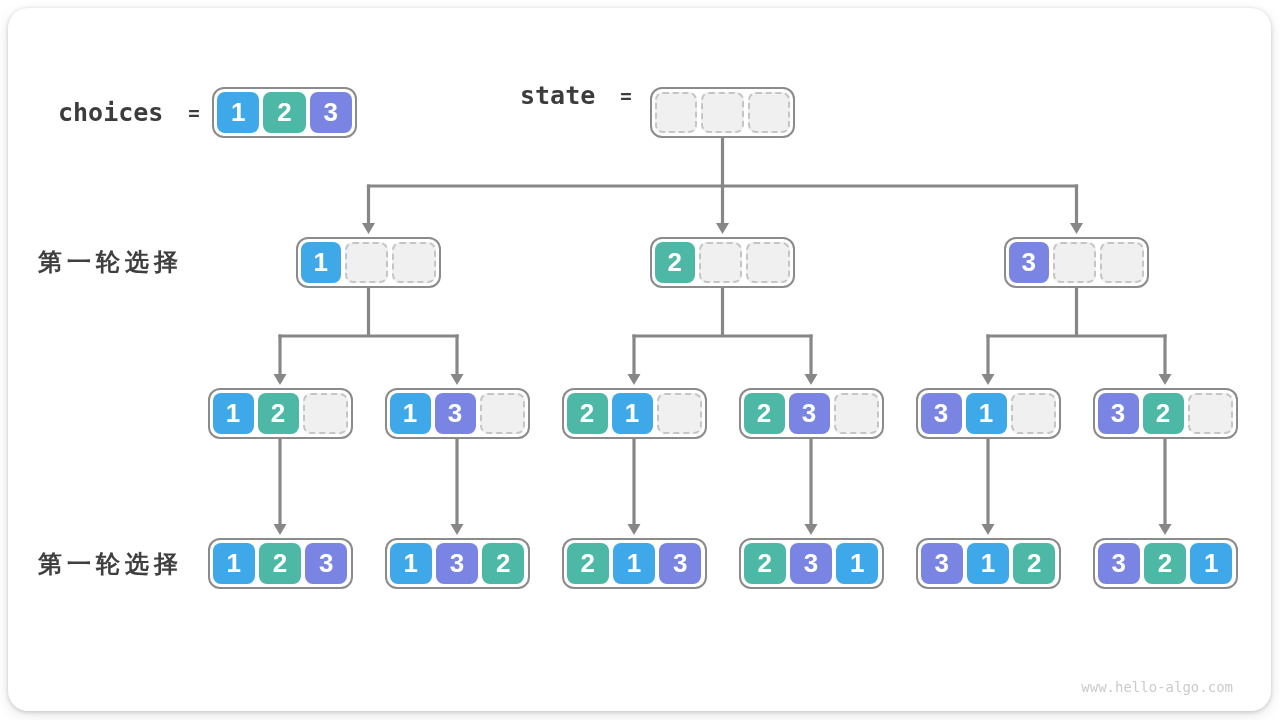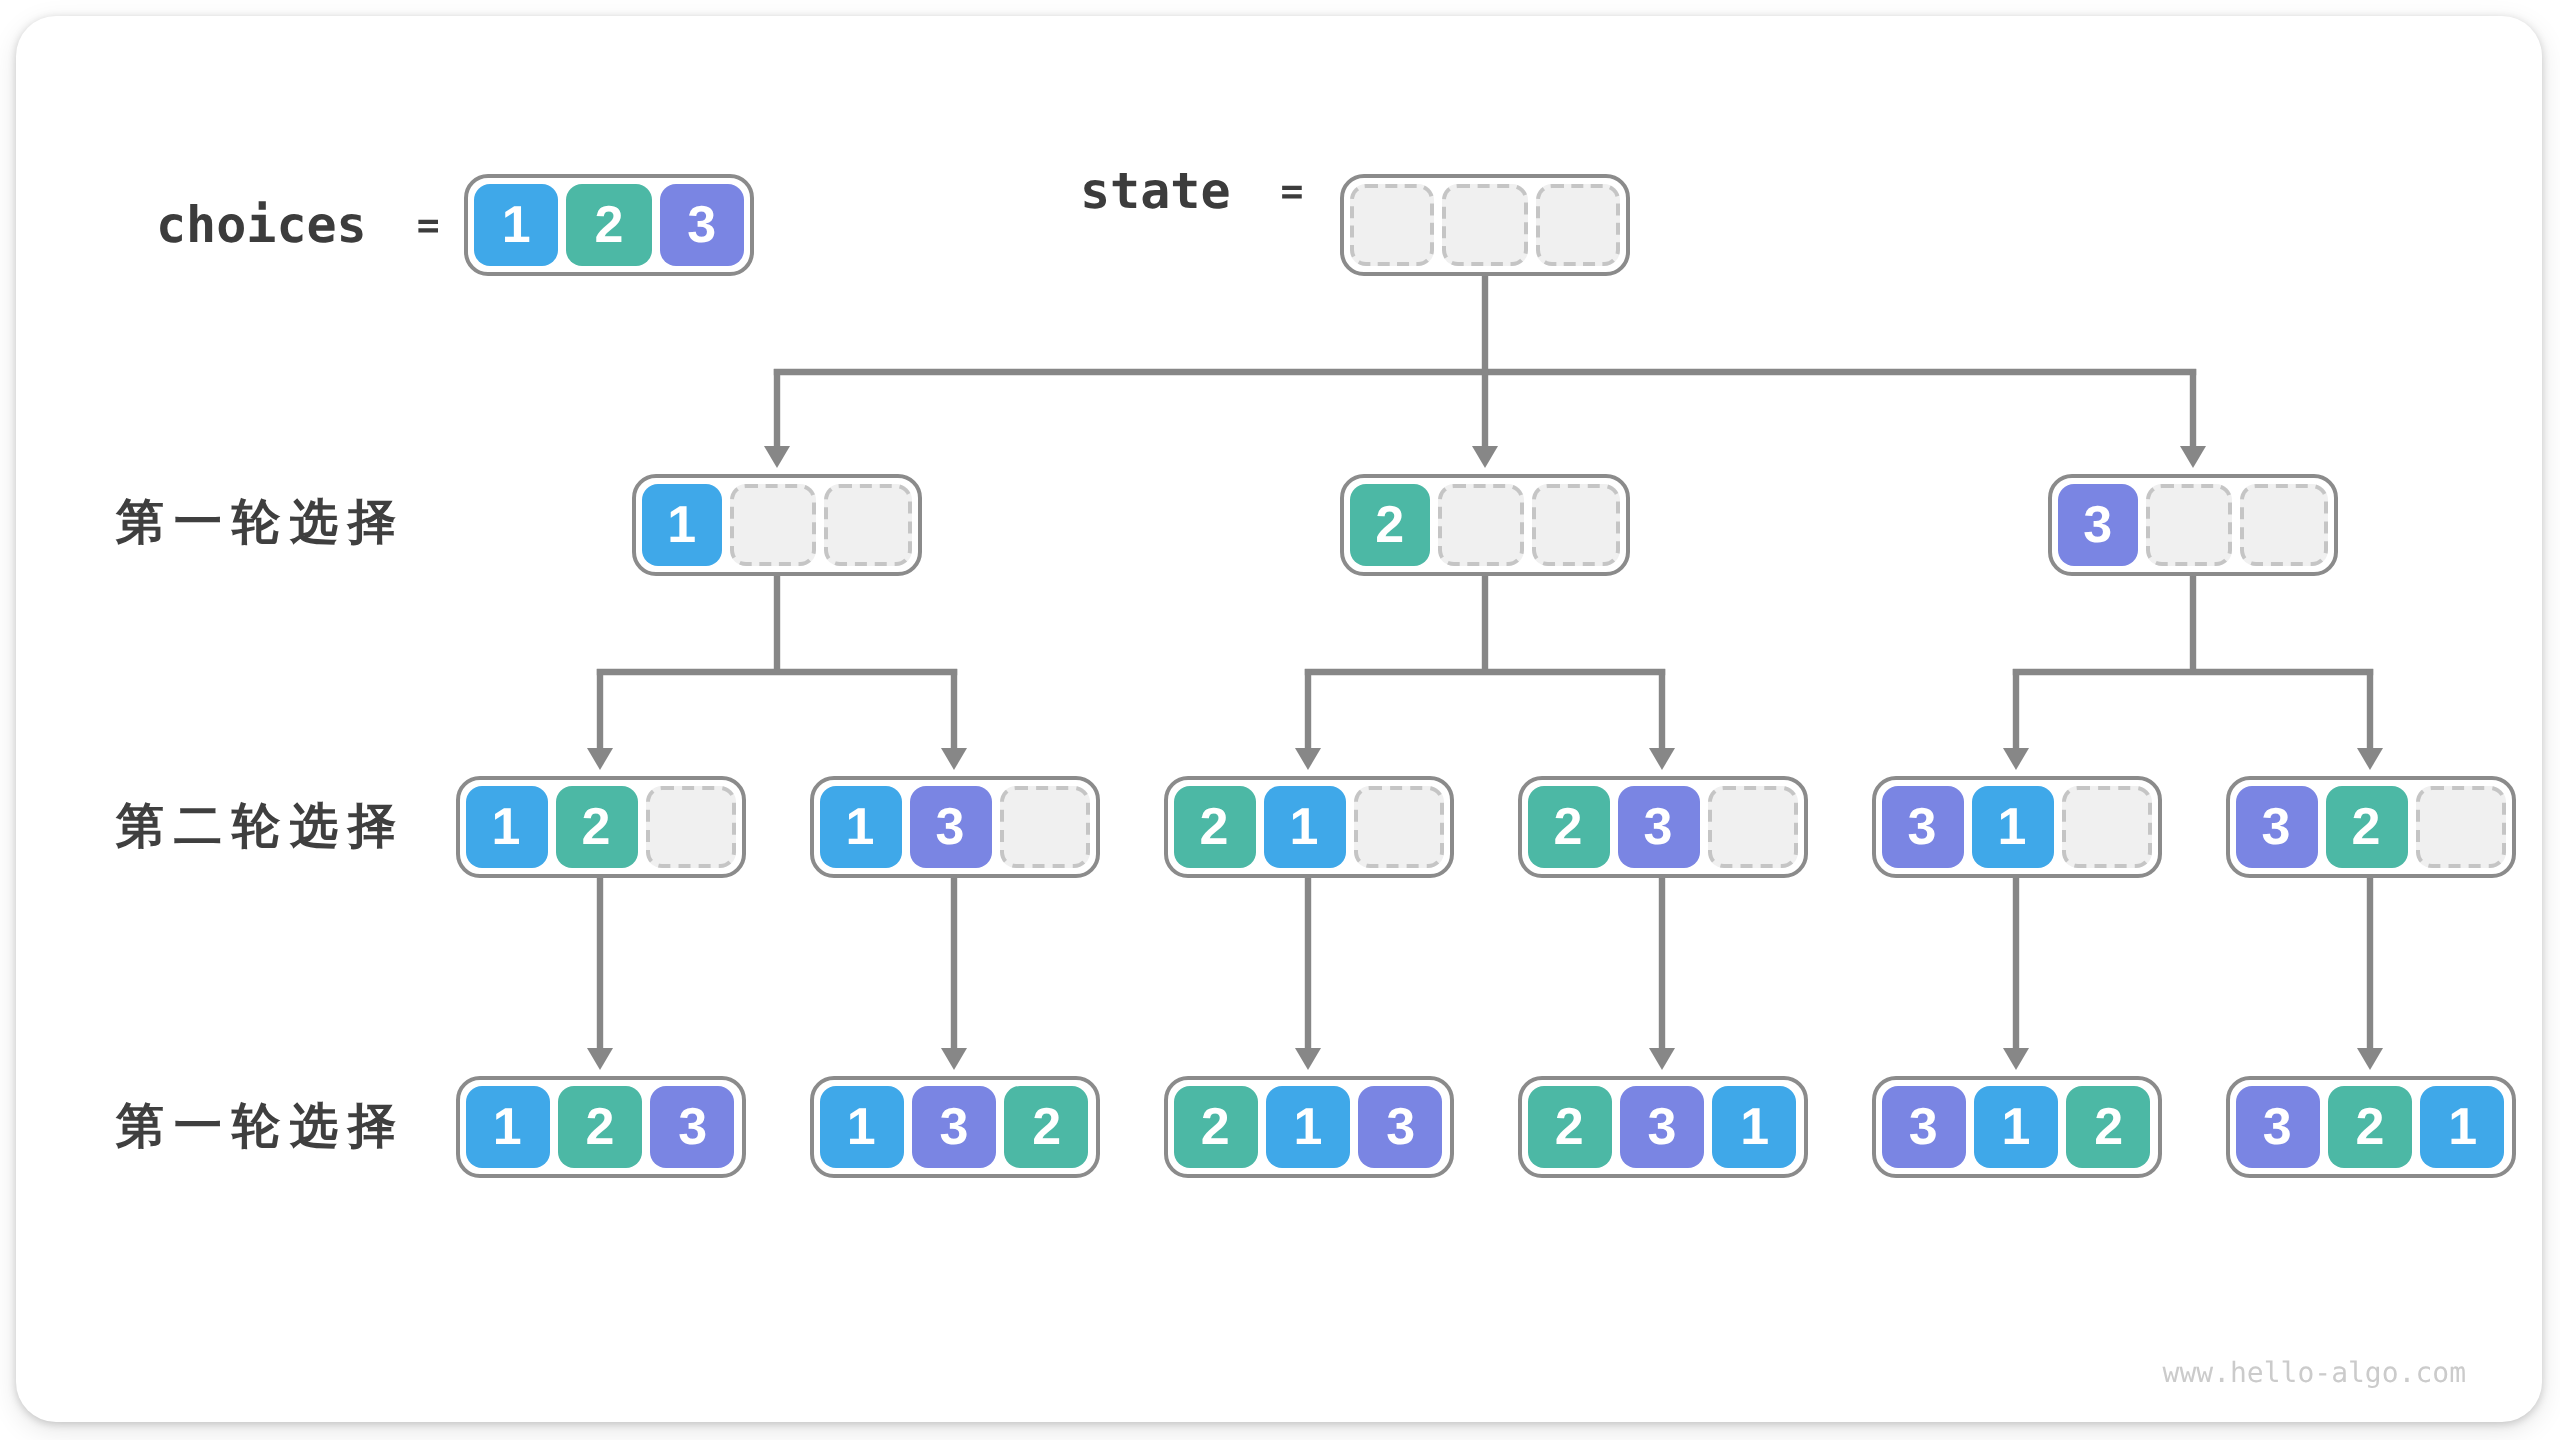--- a/index.html
+++ b/index.html
@@ -6,21 +6,21 @@
   body{
     width:1280px;height:720px;position:relative;overflow:hidden;
     background:#ffffff;
     font-family:"Liberation Sans",sans-serif;
   }
   .card-bg{
     position:absolute;left:8px;top:8px;width:1263px;height:703px;
     background:#ffffff;border-radius:20px;
     box-shadow:0 1px 4px rgba(0,0,0,.18), 0 4px 14px rgba(0,0,0,.10);
   }
-  #stage{position:absolute;inset:0;margin-left:20px;}
+  #stage{position:absolute;inset:0;}
   #connectors{position:absolute;left:0;top:0;width:1280px;height:720px;}
 
   .hgroup{position:absolute;height:51px;display:flex;align-items:center;}
   .var-name{font-family:"DejaVu Sans Mono",monospace;font-weight:bold;font-size:25px;color:#3c3c3c;}
   .eq{font-family:"DejaVu Sans Mono",monospace;font-weight:bold;font-size:19px;color:#3c3c3c;margin-left:25px;}
 
   .row-label{
     position:absolute;left:38px;width:220px;
     font-size:24px;letter-spacing:5px;font-weight:700;color:#3f3f3f;line-height:28px;
   }
@@ -94,21 +94,20 @@
     <span class="var-name">choices</span>
     <span class="eq">=</span>
   </div>
 
   <div class="hgroup" style="left:520px;top:70px;">
     <span class="var-name">state</span>
     <span class="eq">=</span>
   </div>
 
   <div class="row-label" style="top:248px;">第一轮选择</div>
-  <div class="row-label" style="top:400px;">第二轮选择</div>
   <div class="row-label" style="top:550px;">第一轮选择</div>
 
   <div id="nodes">
       <div class="seq-box" style="left: 212px; top: 87px;">
         <div class="cell filled" style="background: rgb(63, 168, 233);">1</div>
         <div class="cell filled" style="background: rgb(76, 184, 165);">2</div>
         <div class="cell filled" style="background: rgb(122, 133, 227);">3</div>
       </div>
       <div class="seq-box" style="left: 650px; top: 87px;">
         <div class="cell empty"></div>

